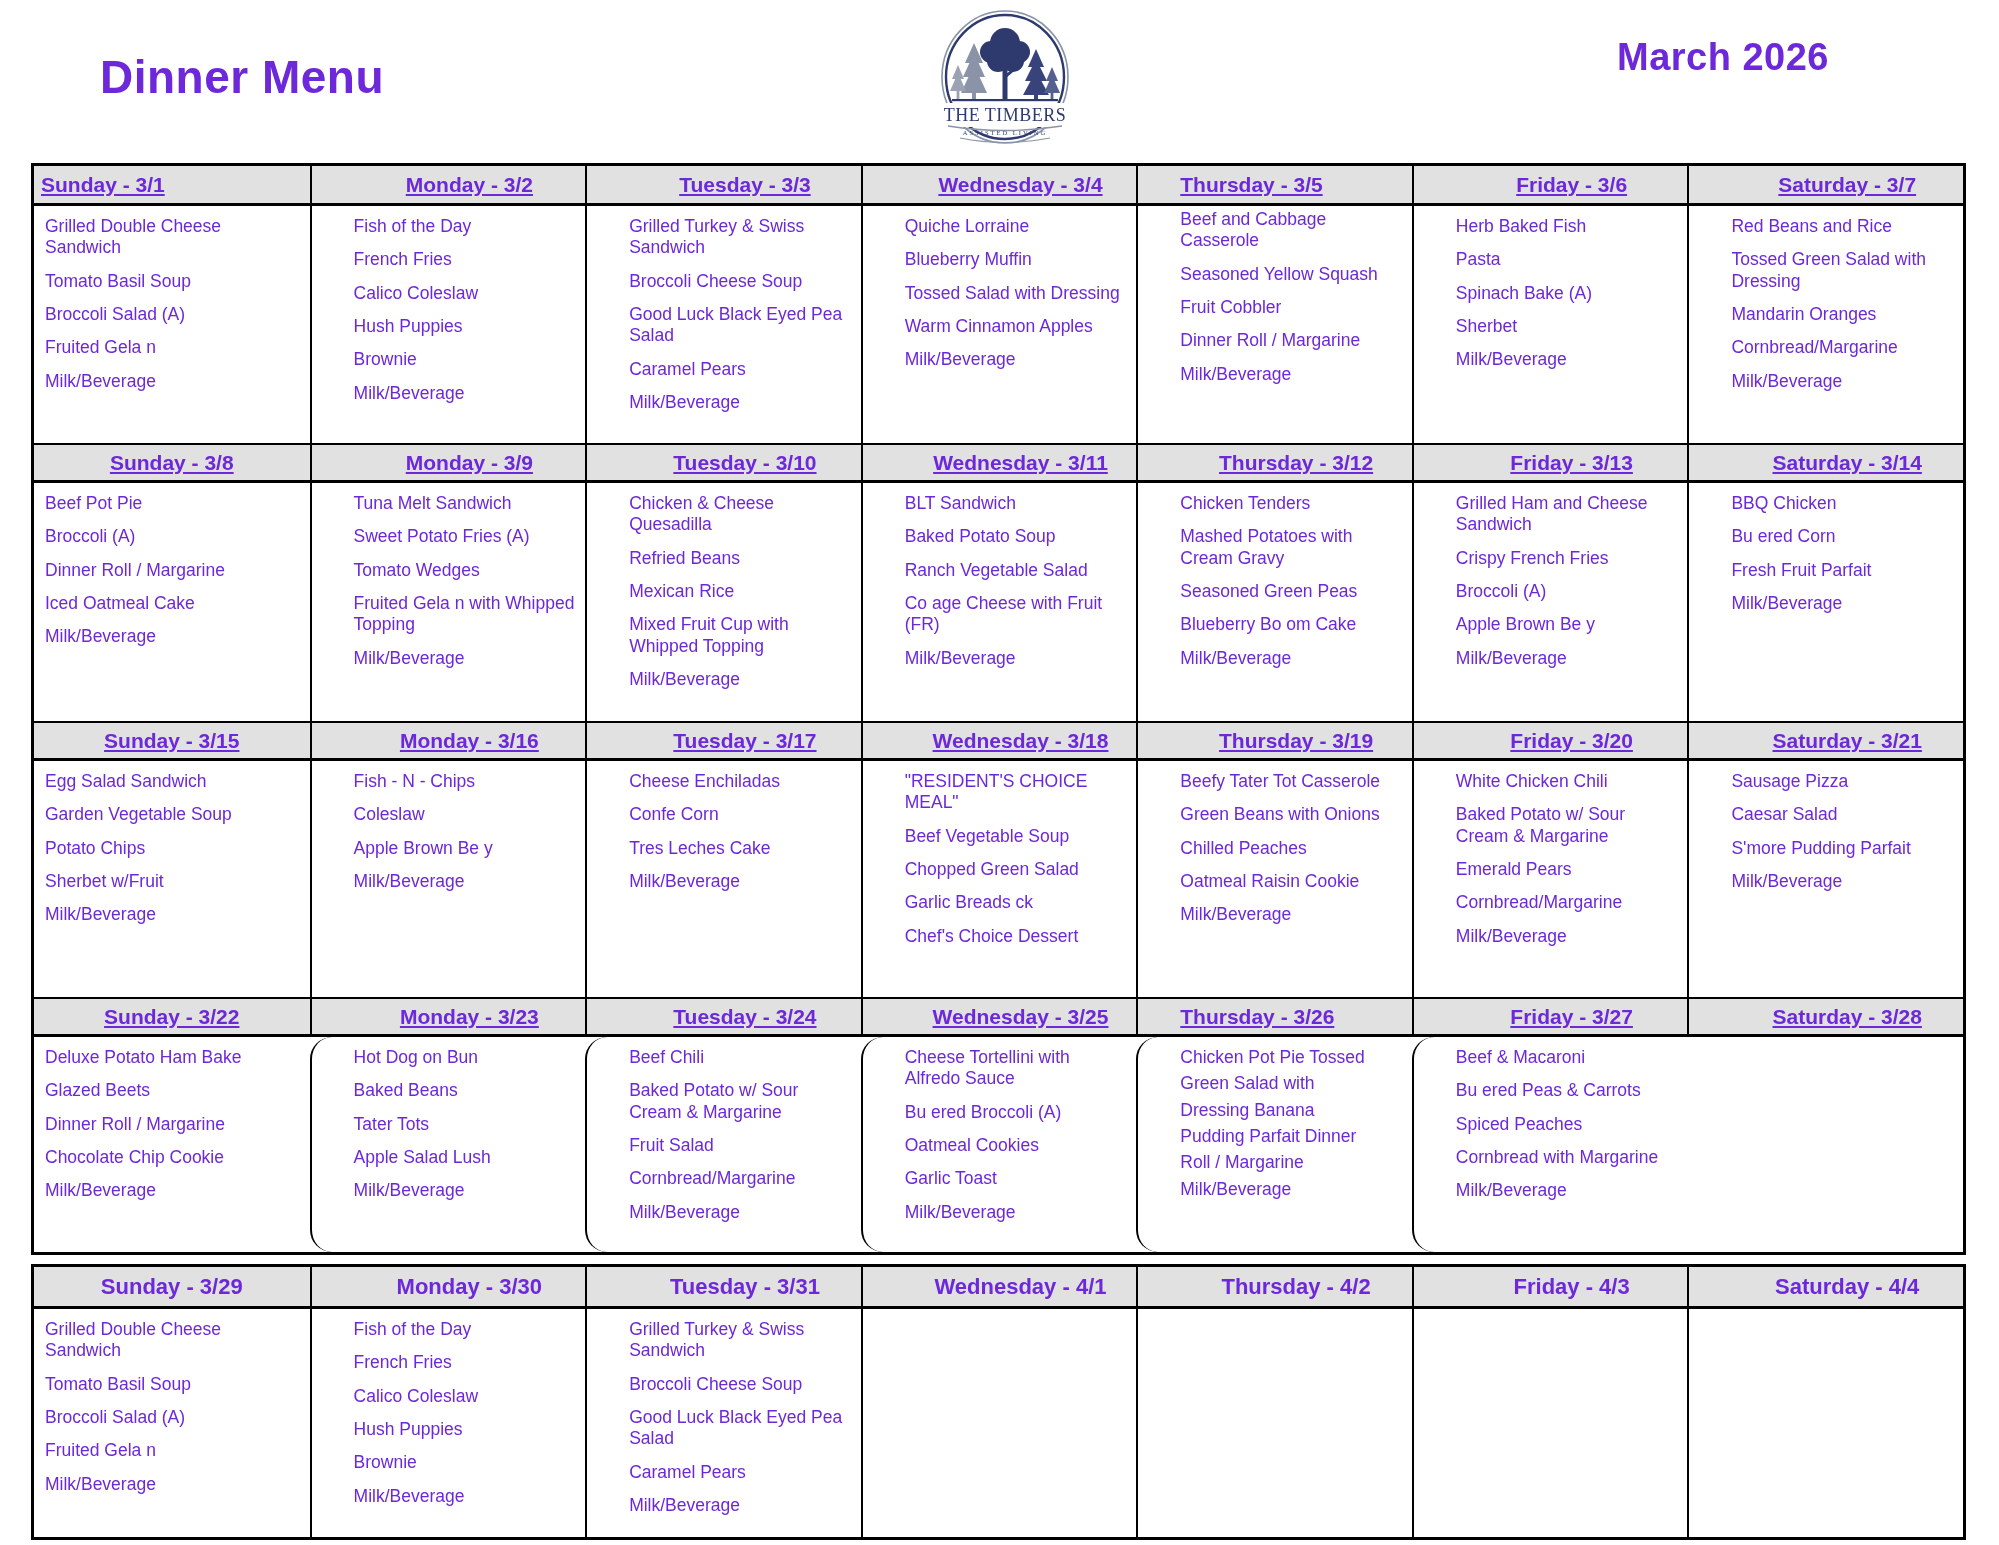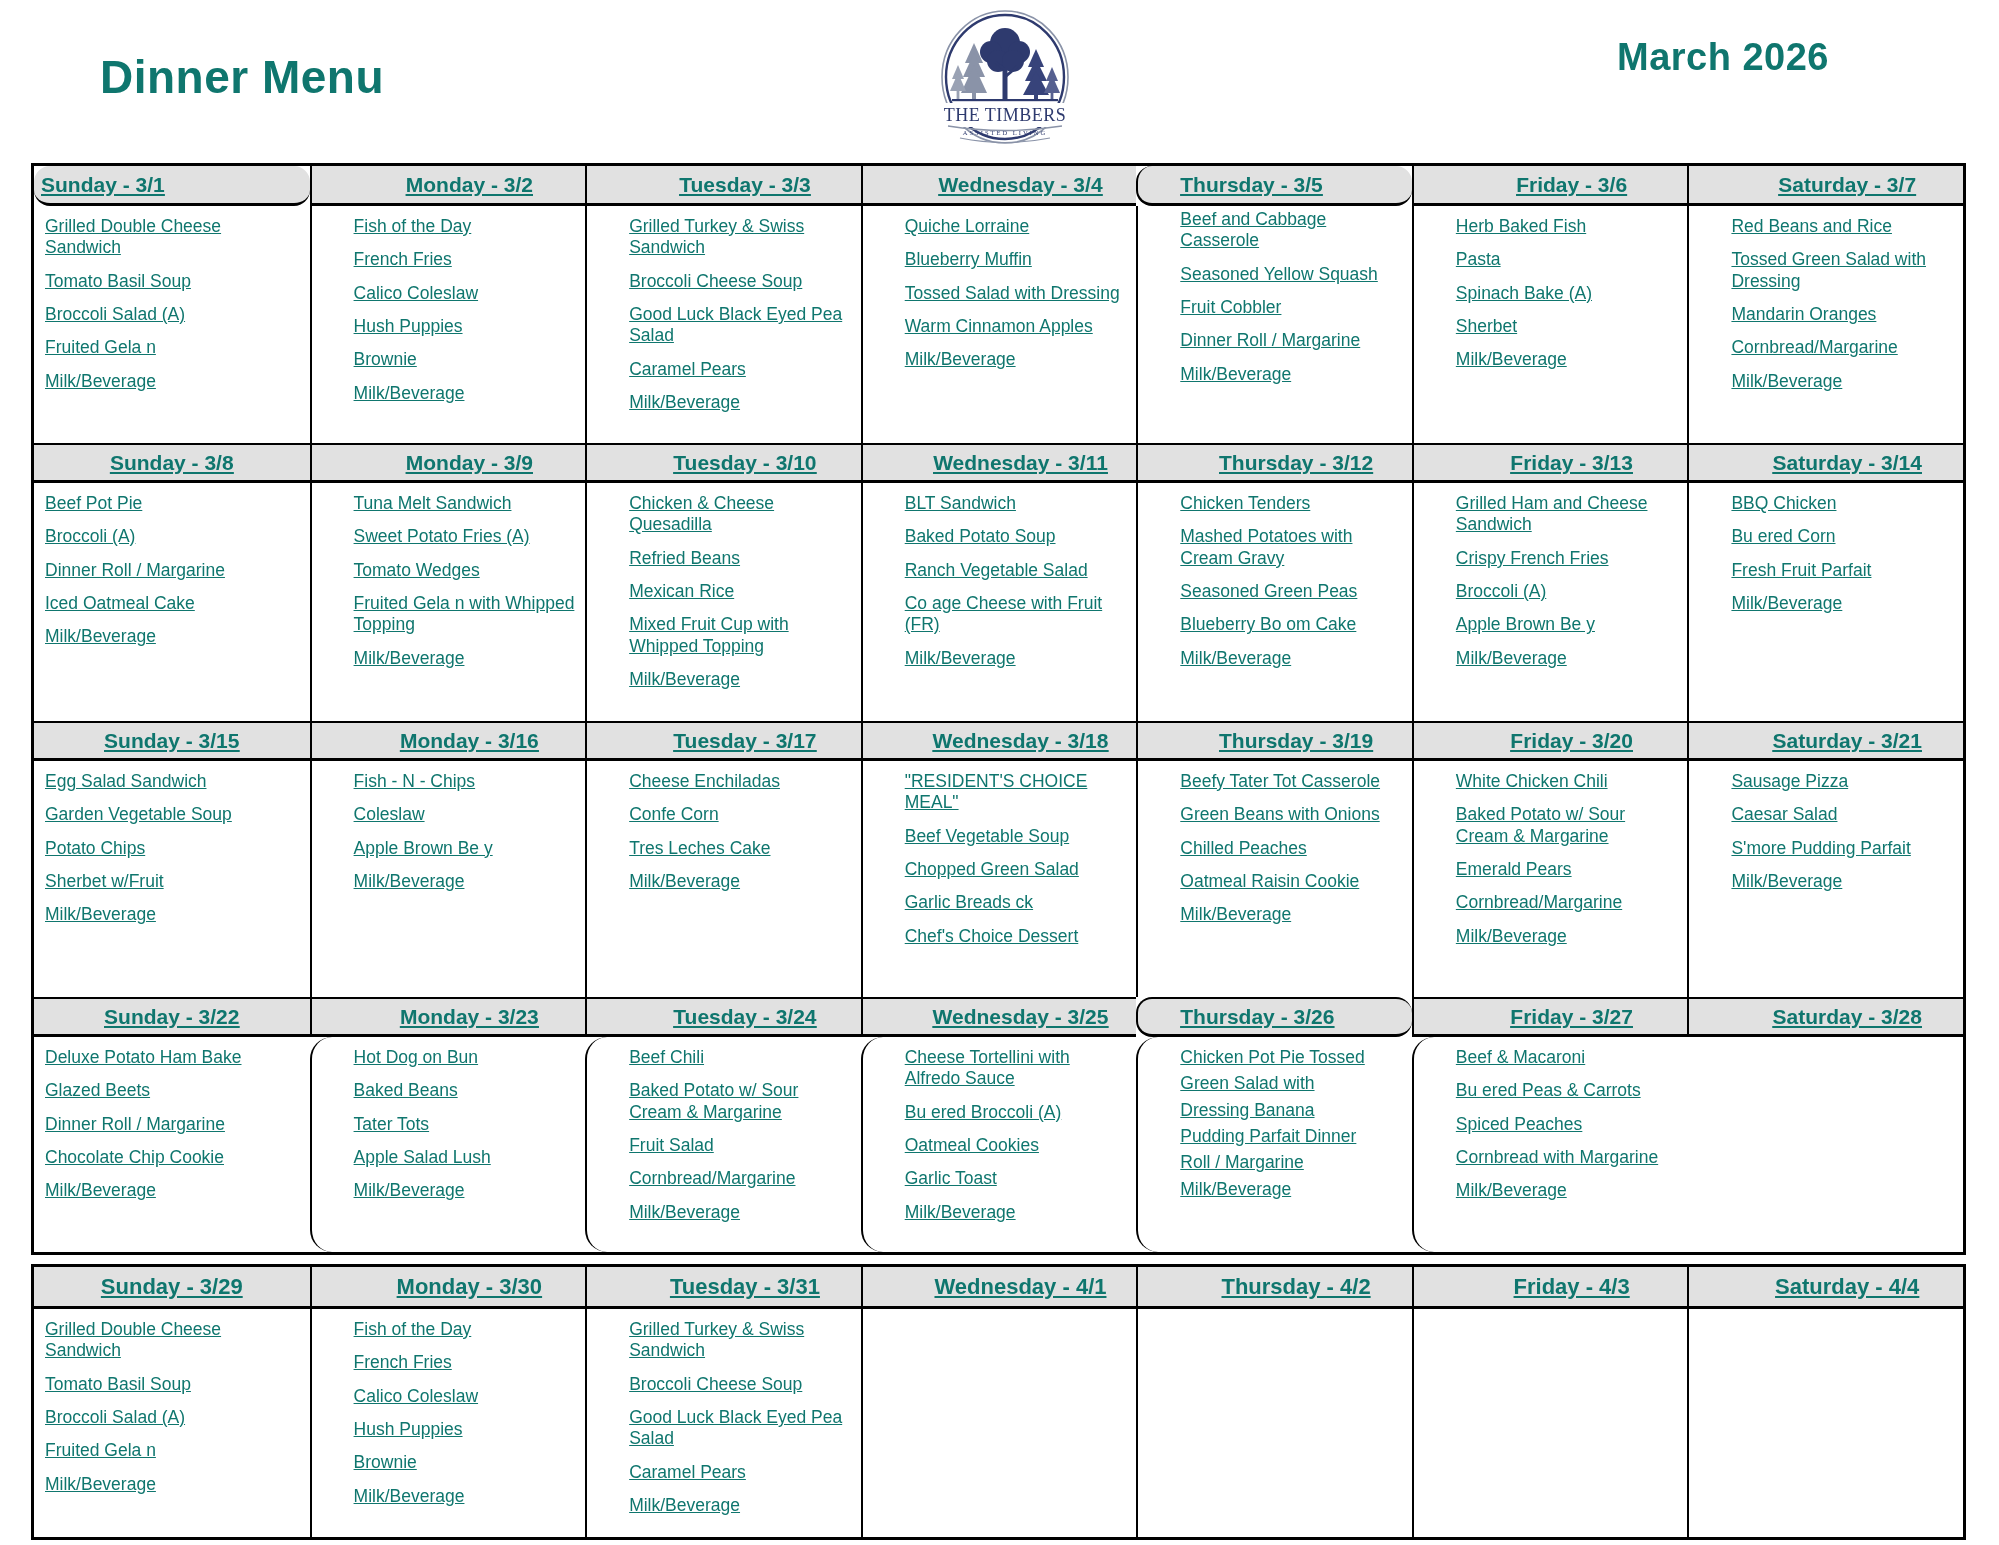--- a/index.html
+++ b/index.html
@@ -1,33 +1,33 @@
 <!DOCTYPE html>
 <html><head>
 <meta charset="utf-8">
 <style>
   html,body{margin:0;padding:0;background:#fff;}
   .page{position:relative;width:1999px;height:1545px;overflow:hidden;background:#fff;
-        font-family:"Liberation Sans",sans-serif;color:#0f766e;box-sizing:border-box;text-decoration:underline;}
+        font-family:"Liberation Sans",sans-serif;color:#6d28d9;box-sizing:border-box;}
   *,*:before,*:after{box-sizing:border-box;}
 
   
   .top{position:relative;height:163px;}
   .title-left{position:absolute;left:100px;top:50px;font-size:46px;font-weight:700;letter-spacing:.5px;}
   .title-right{position:absolute;right:170px;top:36px;font-size:38px;font-weight:700;letter-spacing:.5px;}
   .logo{position:absolute;left:930px;top:4px;width:150px;height:152px;}
   .logo svg{width:100%;height:100%;display:block;}
 
   
   .menu-table{margin:0 33px 0 31px;border:3px solid #000;background:#fff;}
   .menu-table.second{margin-top:9px;}
   .row{display:grid;grid-template-columns:repeat(7,1fr);}
   .hcell{height:40px;background:#e1e1e1;border-bottom:3px solid #000;
          display:flex;align-items:center;justify-content:center;overflow:hidden;}
-  .hcell.left{justify-content:flex-start;padding-left:7px;border-radius:16px;}
+  .hcell.left{justify-content:flex-start;padding-left:7px;}
   .hcell+.hcell,.bcell+.bcell{border-left:2px solid #000;padding-left:42px;}
   .week+.week .hcell{border-top:2px solid #000;}
   .hlabel{font-size:21px;font-weight:700;white-space:nowrap;}
   .hlabel.u{text-decoration:underline;}
   .hcell.left .hlabel{flex:1;}
   .bcell{padding:10px 10px 2px 11px;overflow:hidden;background:#fff;}
   .bcell.flush{padding-top:3px;}
   .menu-item{margin:0 0 12px 0;font-size:17.5px;line-height:1.22;}
   .bcell.tight .menu-item{margin-bottom:5px;}
 

